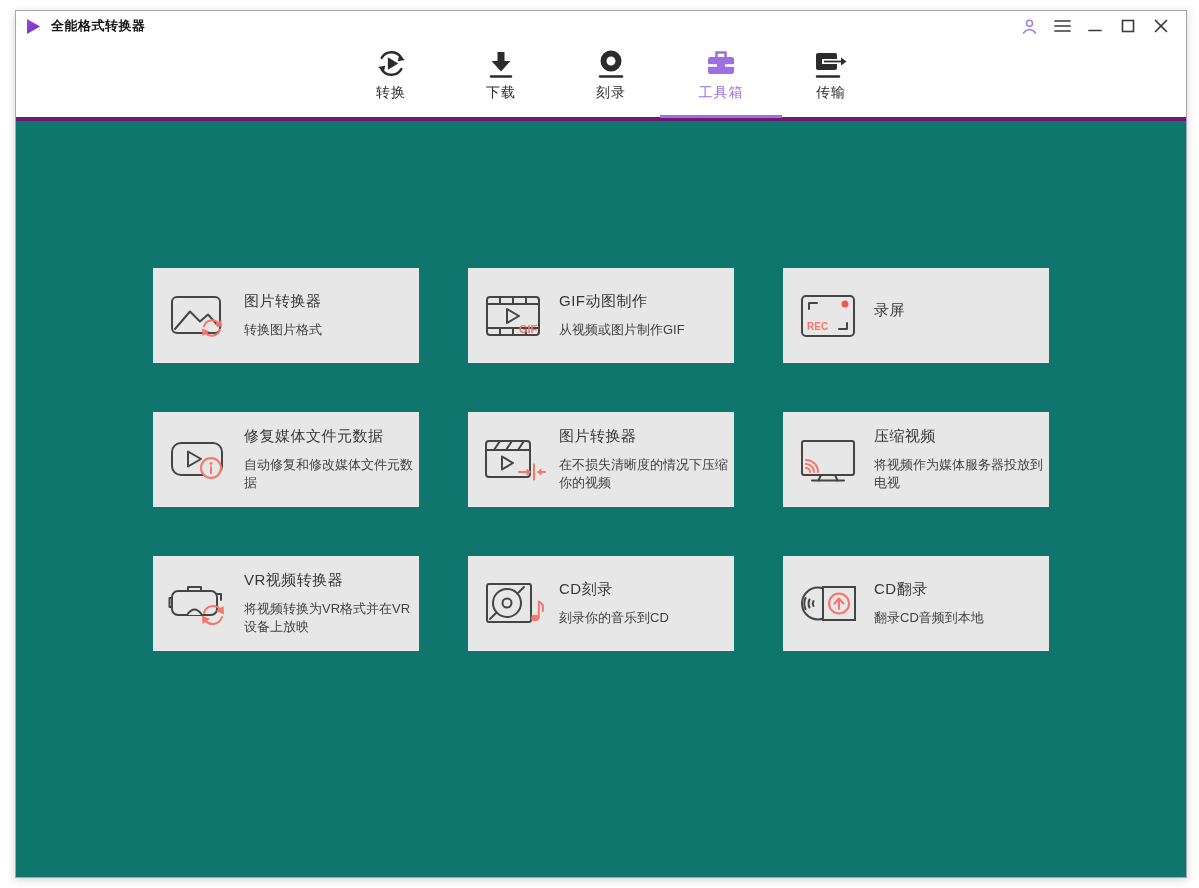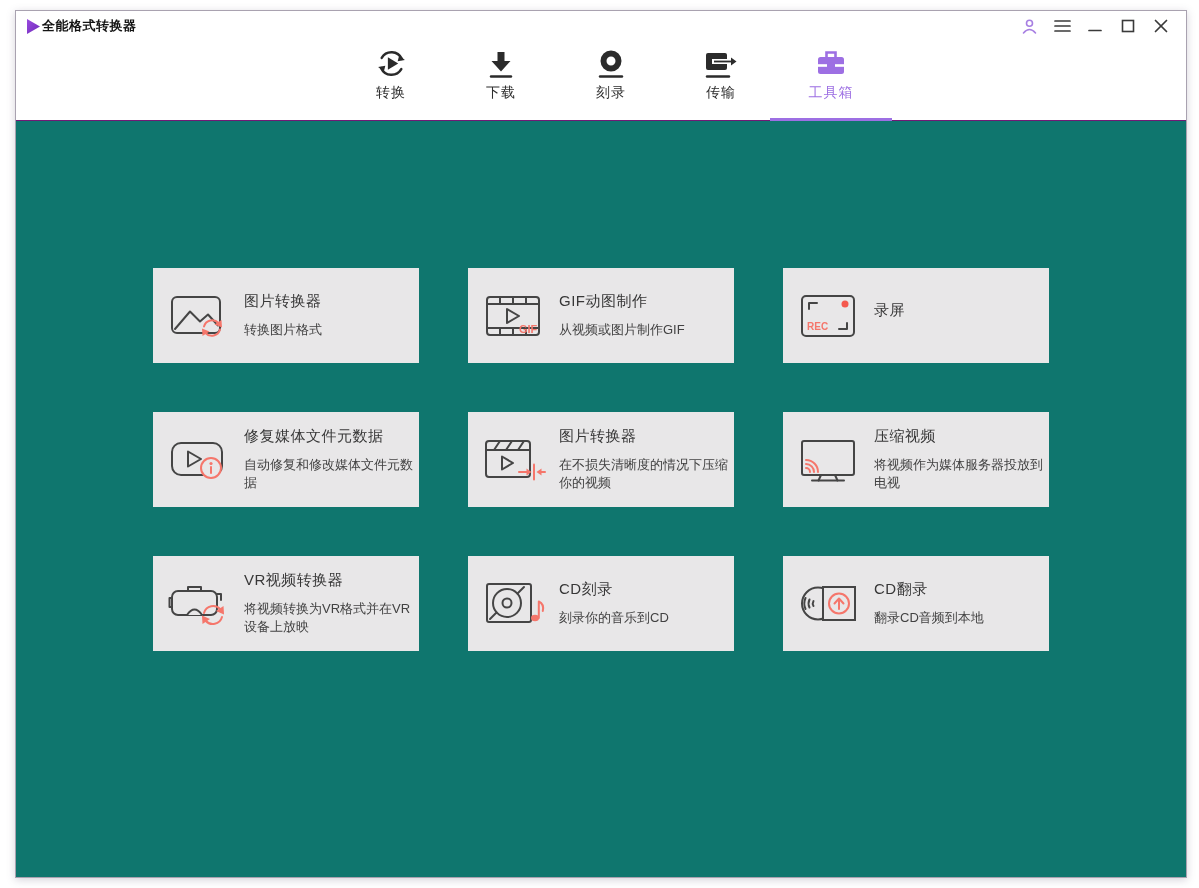--- a/index.html
+++ b/index.html
@@ -6,27 +6,27 @@
   html,body { width:1199px; height:888px; background:#fff; overflow:hidden;
               font-family:"Liberation Sans","DejaVu Sans",sans-serif; }
 
   .window { position:absolute; left:15px; top:10px; width:1172px; height:868px;
             background:#fff; border:1px solid #a9a2b0;
             box-shadow:0 2px 8px rgba(90,80,110,.25); display:flex; flex-direction:column; }
 
   
   .titlebar { height:30px; background:#fff; display:flex; align-items:center; padding:0 10px; flex:0 0 auto; }
   .logo { width:16px; height:18px; display:flex; align-items:center; }
-  .app-title { margin-left:0; font-size:13px; font-weight:bold; color:#141414; letter-spacing:.5px; }
+  .app-title { margin-left:9px; font-size:13px; font-weight:bold; color:#141414; letter-spacing:.5px; }
   .tb-spacer { flex:1; }
   .tb-controls { display:flex; align-items:center; gap:15px; margin-right:6px; }
   .tb-btn { width:18px; height:18px; display:flex; align-items:center; justify-content:center; cursor:default; }
 
   
-  .nav { height:80px; background:#fff; border-bottom:1px solid #701a75; position:relative; flex:0 0 auto; }
+  .nav { height:80px; background:#fff; border-bottom:4px solid #701a75; position:relative; flex:0 0 auto; }
   .nav-tabs { display:flex; justify-content:center; padding-left:20px; height:100%; }
   .tab { width:110px; display:flex; flex-direction:column; align-items:center; justify-content:flex-start;
          padding-top:5px; position:relative; cursor:pointer; }
   .tab .tab-icon { height:35px; display:flex; align-items:center; justify-content:center; }
   .tab .tab-label { font-size:14px; color:#2d2d2d; margin-top:3px; letter-spacing:1px; }
   .tab.active .tab-label { color:#9d6fe3; }
   .tab.active::after { content:""; position:absolute; bottom:-1px; left:50%; transform:translateX(-50%);
                        width:122px; height:3px; background:#9d6fe3; }
 
   
@@ -132,43 +132,43 @@
       <div class="tab">
         <span class="tab-icon">
           <svg width="32" height="32" viewBox="0 0 32 32">
             <circle cx="16" cy="13" r="7.5" stroke="#2b2b2b" stroke-width="6" fill="none"></circle>
             <line x1="5" y1="28.5" x2="27" y2="28.5" stroke="#2b2b2b" stroke-width="2.4" stroke-linecap="round"></line>
           </svg>
         </span>
         <span class="tab-label">刻录</span>
       </div>
 
+      <div class="tab active">
+        <span class="tab-icon">
+          <svg width="34" height="32" viewBox="0 0 34 32">
+            <path d="M12.5 9 V4.5 h9 V9" stroke="#9d6fe3" stroke-width="2.6" fill="none"></path>
+            <rect x="4" y="9" width="26" height="17" rx="2.5" fill="#9d6fe3"></rect>
+            <rect x="4" y="16.2" width="26" height="2.6" fill="#ffffff"></rect>
+            <rect x="13" y="14.5" width="8" height="6" rx="1" fill="#9d6fe3"></rect>
+          </svg>
+        </span>
+        <span class="tab-label">工具箱</span>
+      </div>
+
       <div class="tab">
         <span class="tab-icon">
           <svg width="34" height="32" viewBox="0 0 34 32">
             <rect x="2" y="5" width="21" height="17" rx="2" fill="#2b2b2b"></rect>
             <rect x="8" y="11" width="15" height="5" fill="#ffffff"></rect>
             <line x1="10" y1="13.5" x2="28" y2="13.5" stroke="#2b2b2b" stroke-width="1.8"></line>
             <polygon points="27,9.5 32.5,13.5 27,17.5" fill="#2b2b2b"></polygon>
             <line x1="3" y1="28.5" x2="25" y2="28.5" stroke="#2b2b2b" stroke-width="2.4" stroke-linecap="round"></line>
           </svg>
         </span>
         <span class="tab-label">传输</span>
-      </div>
-
-      <div class="tab active">
-        <span class="tab-icon">
-          <svg width="34" height="32" viewBox="0 0 34 32">
-            <path d="M12.5 9 V4.5 h9 V9" stroke="#9d6fe3" stroke-width="2.6" fill="none"></path>
-            <rect x="4" y="9" width="26" height="17" rx="2.5" fill="#9d6fe3"></rect>
-            <rect x="4" y="16.2" width="26" height="2.6" fill="#ffffff"></rect>
-            <rect x="13" y="14.5" width="8" height="6" rx="1" fill="#9d6fe3"></rect>
-          </svg>
-        </span>
-        <span class="tab-label">工具箱</span>
       </div>
 
     </div>
   </div>
 
   <div class="main">
     <div class="grid">
 
       <div class="card">
         <span class="card-icon">

